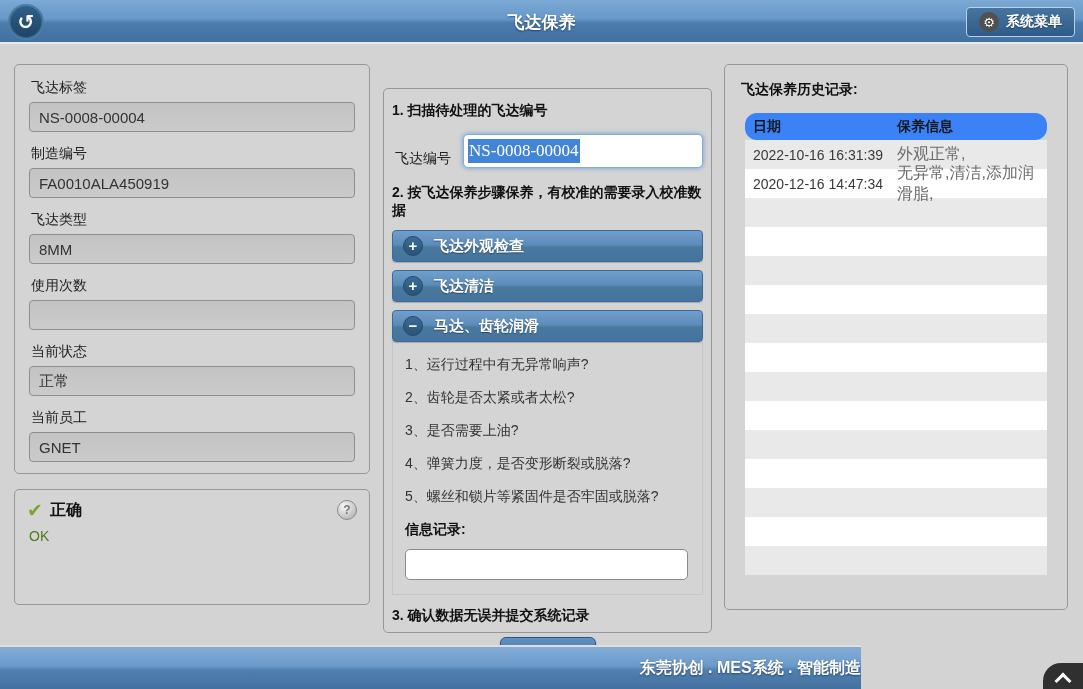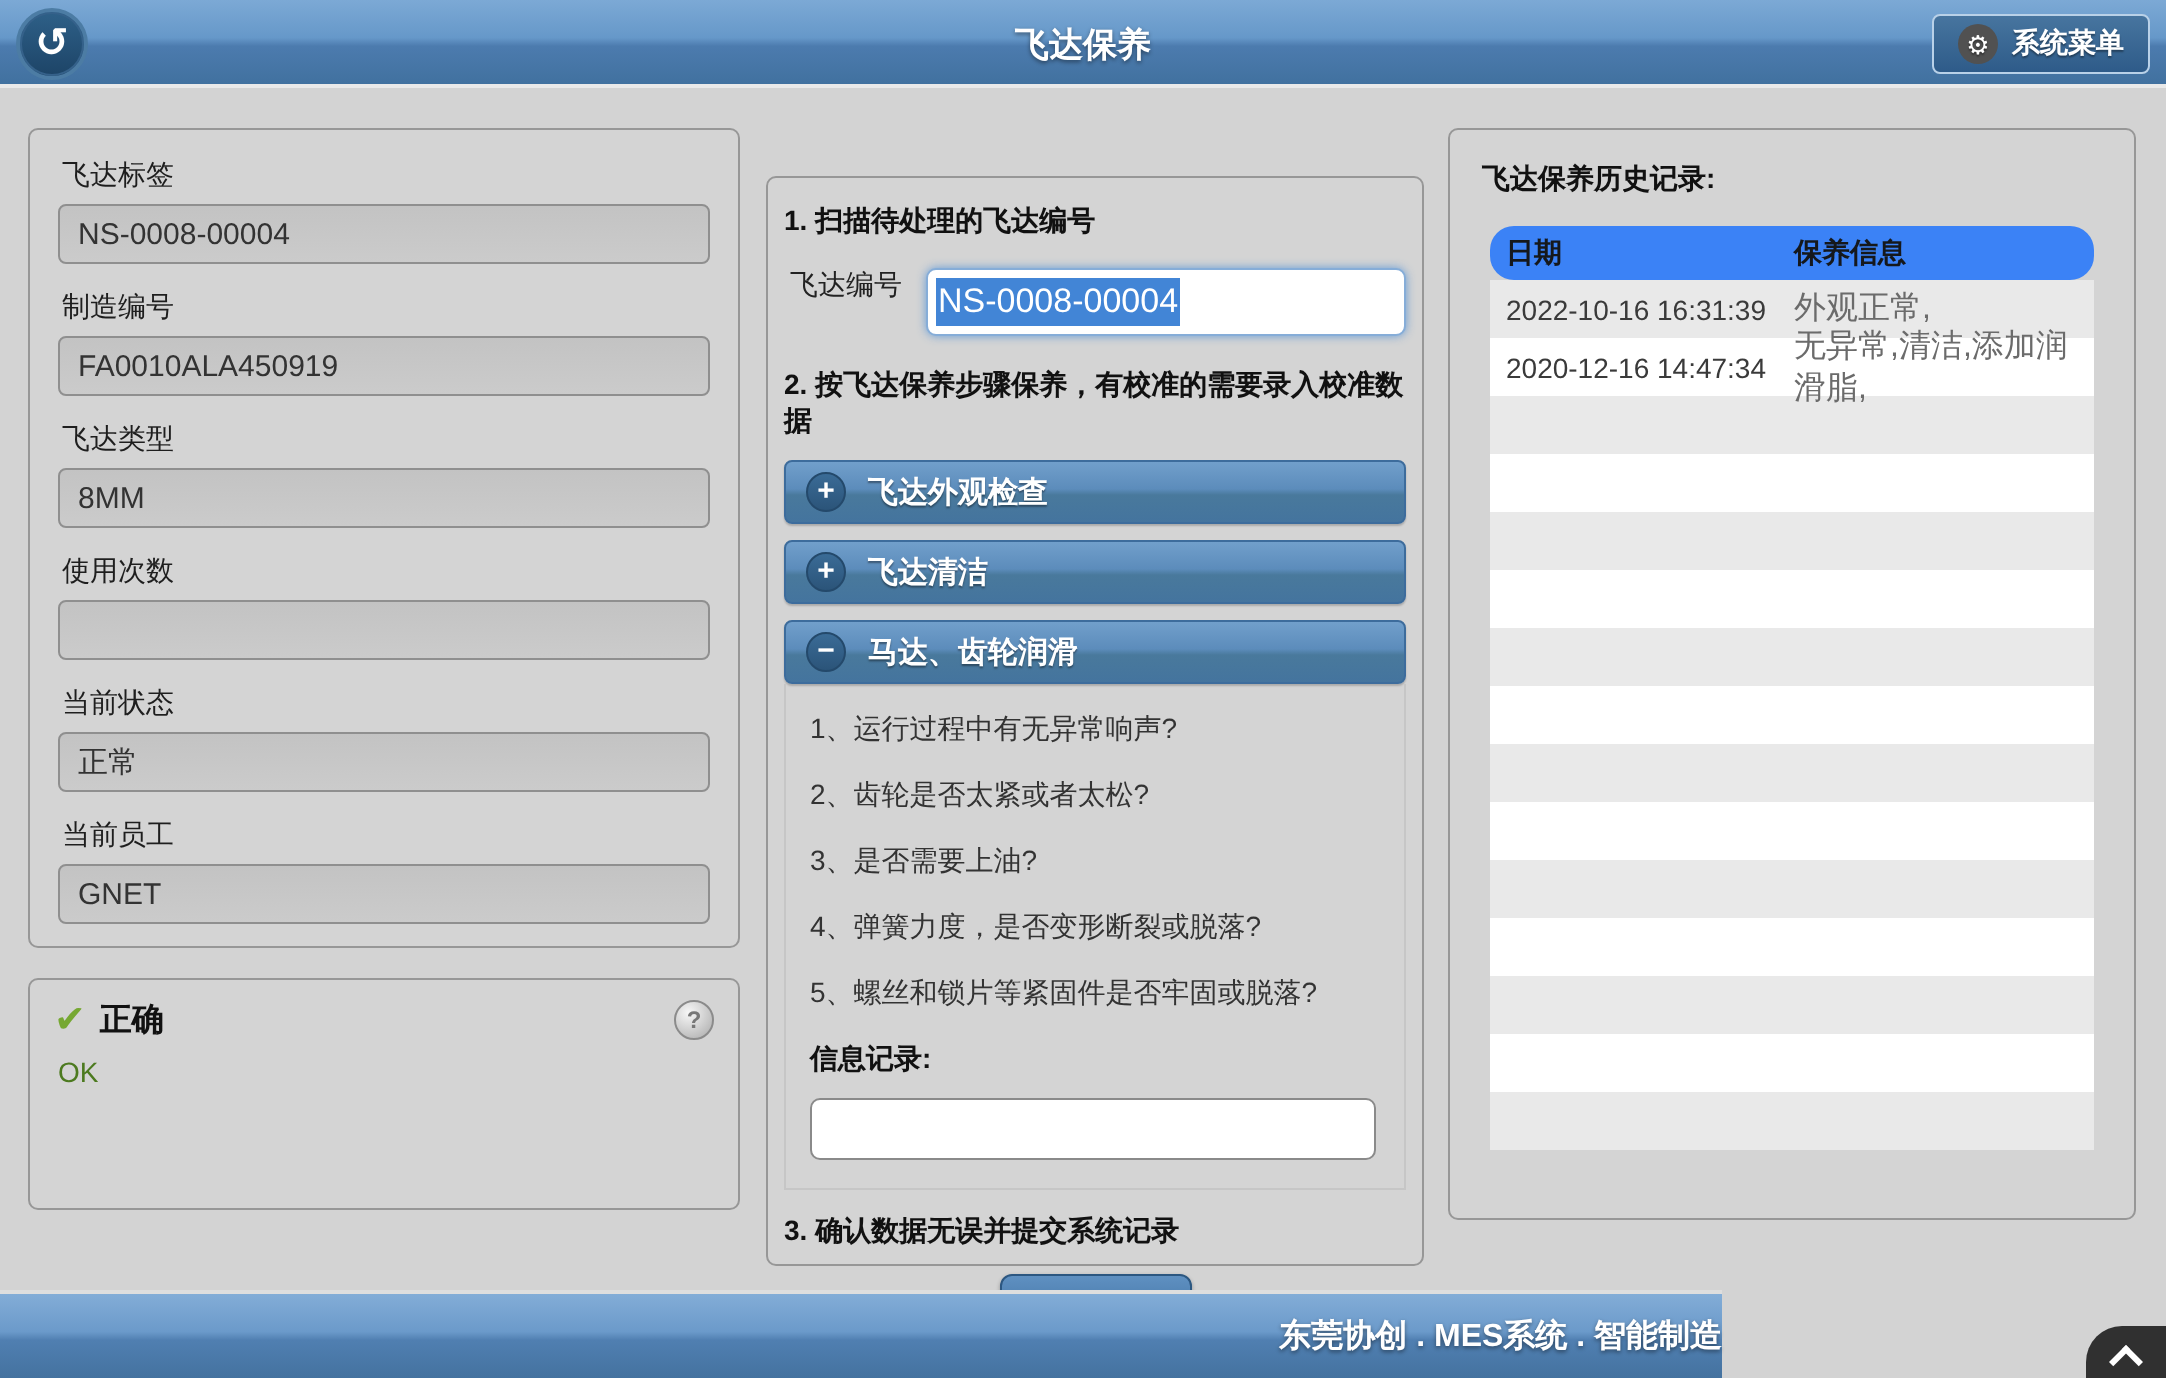--- a/index.html
+++ b/index.html
@@ -85,21 +85,21 @@
     width: 20px; height: 20px; border-radius: 50%;
     background: radial-gradient(circle at 35% 30%, #f7f7f7, #a9a9a9);
     border: 1px solid #8b8b8b;
     color: #777; font-size: 12px; font-weight: bold;
     display: flex; align-items: center; justify-content: center;
   }
   .status-msg { margin: 7px 0 0 2px; font-size: 14px; color: #4c7a1f; }
 
   
   .step-title { font-size: 14px; font-weight: bold; color: #111; margin: 3px 0 10px 0; }
-  .feeder-row { display: flex; align-items: flex-start; gap: 12px; margin: 14px 0 16px 0; }
+  .feeder-row { display: flex; align-items: flex-end; gap: 12px; margin: 14px 0 16px 0; font-family: Liberation Serif, serif; }
   .feeder-label { font-size: 14px; color: #222; white-space: nowrap; padding-left: 3px; }
   .feeder-input {
     flex: 1; height: 34px;
     background: #fff;
     border: 1px solid #86add8; border-radius: 5px;
     box-shadow: 0 0 5px rgba(90,150,215,.9);
     display: flex; align-items: center; padding: 0 4px;
     cursor: text;
   }
   .selected-text {

